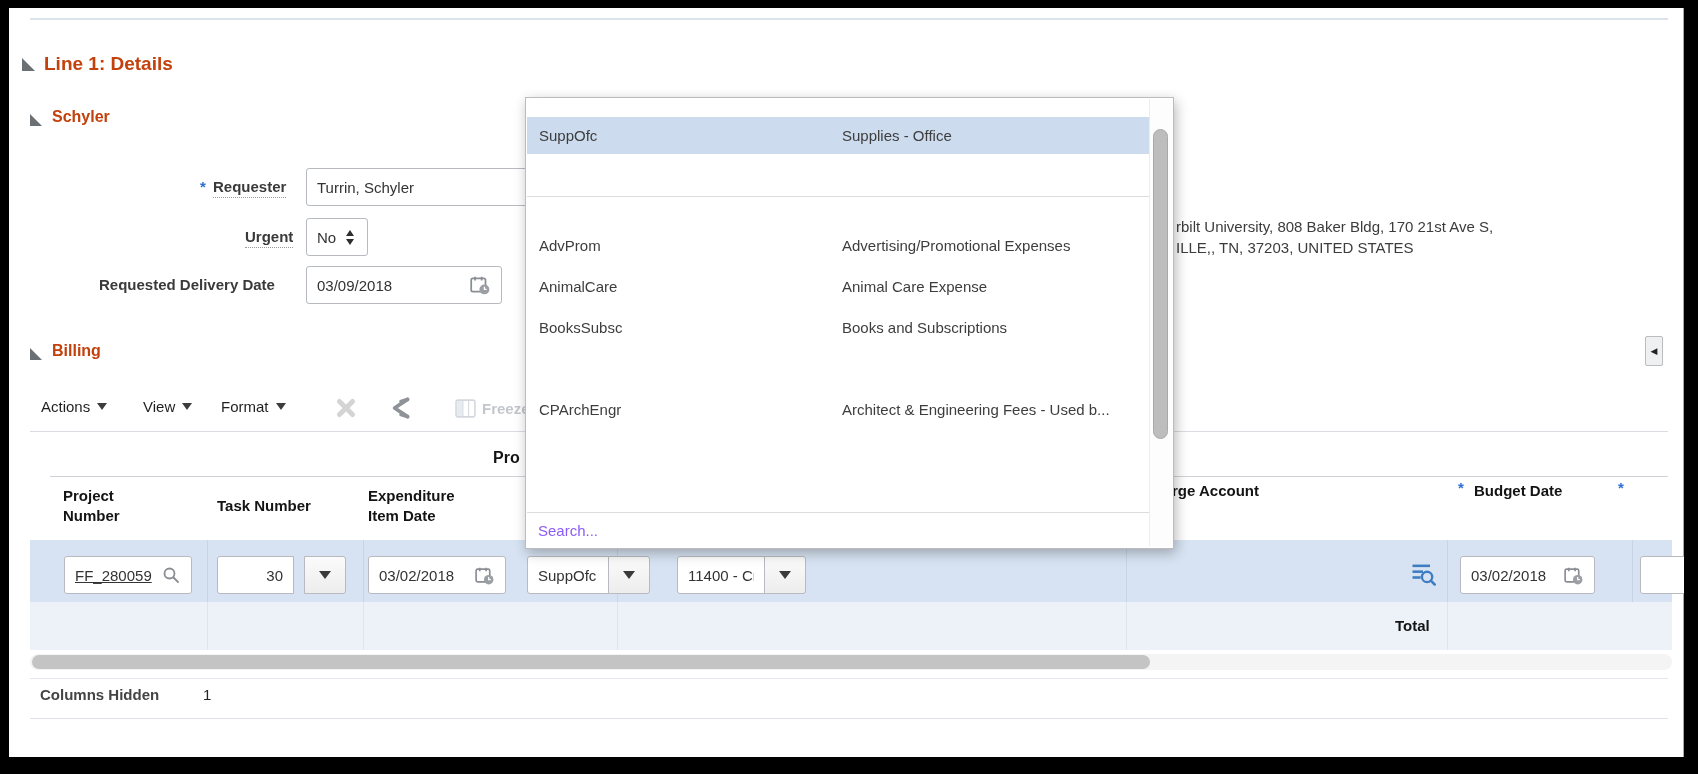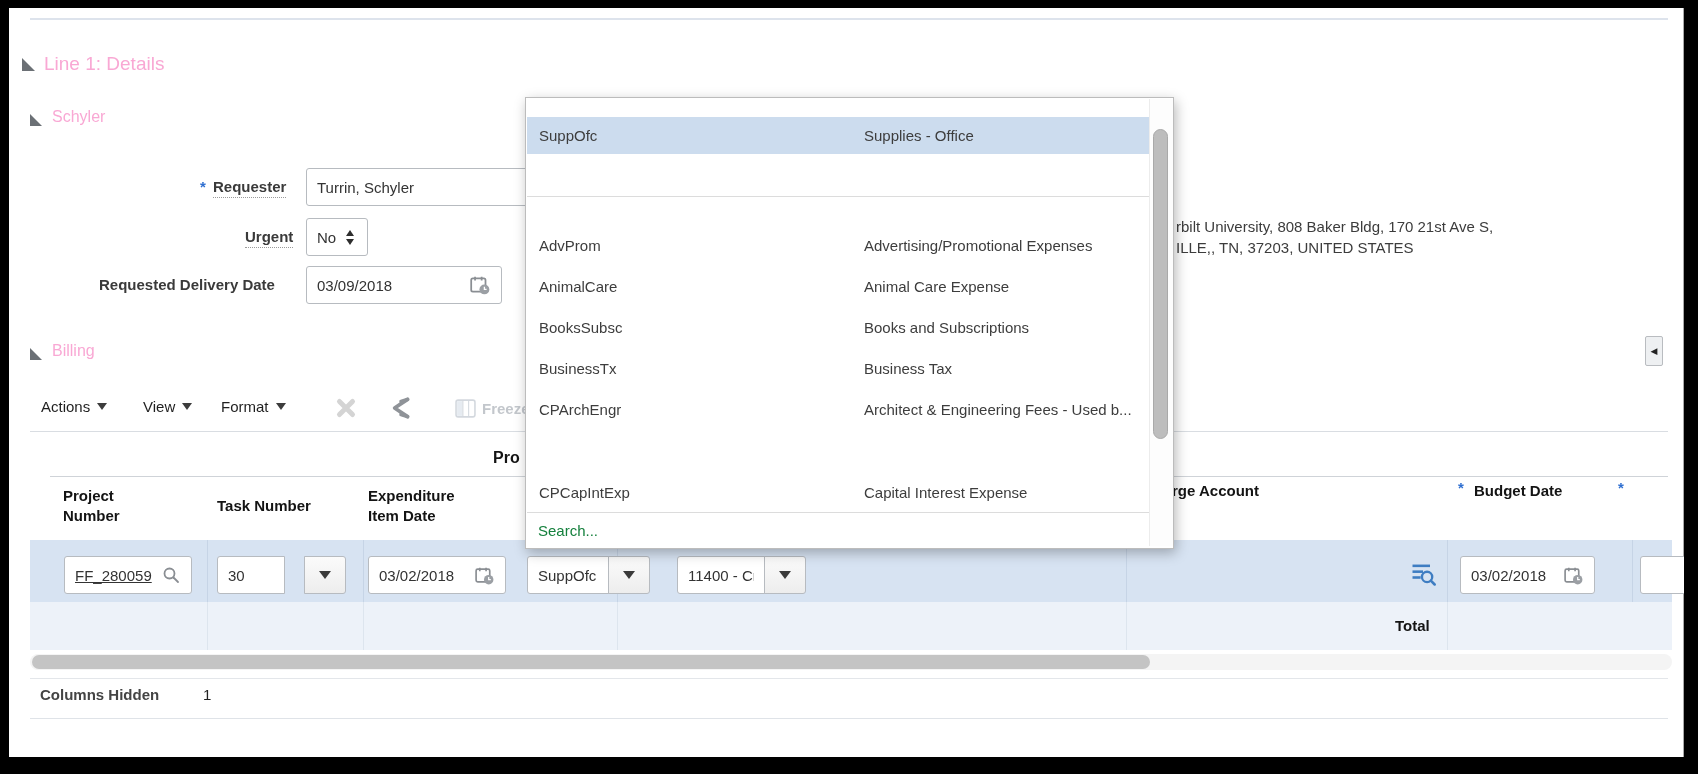--- a/index.html
+++ b/index.html
@@ -2,43 +2,43 @@
 <html><head>
 <meta charset="utf-8">
 <style>
   html,body{margin:0;padding:0;background:#222;}
   #stage{position:relative;width:1698px;height:774px;background:#000;font-family:"Liberation Sans",sans-serif;overflow:hidden;}
   .abs{position:absolute;}
   #panel{left:8px;top:7px;width:1674px;height:749px;background:#fff;border:1px solid #a9a9a9;}
   .frame{background:#000;z-index:90;}
   .hline{height:1px;background:#d9dde2;}
   .sec-tri{width:13px;height:13px;background:#6b7075;clip-path:polygon(0 0,0 100%,100% 100%);}
-  .sec-title{font-weight:normal;color:#f9a8d4;}
+  .sec-title{font-weight:bold;color:#c2410c;}
   .lbl{font-weight:bold;font-size:15px;color:#3a3a3a;white-space:nowrap;}
   .dotted{border-bottom:1px dotted #9a9a9a;padding-bottom:2px;}
   .req{color:#2f6fd0;font-weight:bold;font-size:15px;}
   .inp{background:#fff;border:1px solid #b7bbc0;border-radius:3px;font-size:15px;color:#333;
        display:flex;align-items:center;padding:0 10px;box-sizing:border-box;height:38px;
        overflow:hidden;white-space:nowrap;}
   .inp .grow{flex:1;overflow:hidden;}
   .ddbtn{width:42px;height:38px;background:linear-gradient(#fbfbfb,#ededed);border:1px solid #b7bbc0;
         border-radius:3px;display:flex;align-items:center;justify-content:center;box-sizing:border-box;}
   .tri-dn{width:0;height:0;border-left:6px solid transparent;border-right:6px solid transparent;border-top:8px solid #3a3a3a;}
   .menu{display:flex;align-items:center;gap:7px;font-size:15px;color:#1f1f1f;cursor:default;}
   .menu .tri{width:0;height:0;border-left:5px solid transparent;border-right:5px solid transparent;border-top:7px solid #3c3c3c;}
   .hdr{font-weight:bold;font-size:15px;color:#141414;line-height:20px;}
   .sel-row{background:#d7e3f2;}
   .vsep{width:1px;background:#c6d4e6;}
   .vsep2{width:1px;background:#dde5ee;}
   .total-row{background:#edf2f9;}
   .ddpanel{background:#fff;border:1px solid #bcbcbc;box-shadow:2px 4px 12px rgba(0,0,0,0.28);z-index:50;}
   .dditem{font-size:15px;color:#3d3d3d;display:flex;align-items:center;}
   .ddcode{position:absolute;left:12px;}
-  .dddesc{position:absolute;left:315px;white-space:nowrap;overflow:hidden;max-width:300px;margin-left:22px;}
-  .link{color:#15803d;font-size:15px;}
+  .dddesc{position:absolute;left:315px;white-space:nowrap;overflow:hidden;max-width:300px;}
+  .link{color:#8b5cf6;font-size:15px;}
   .spin{display:flex;flex-direction:column;gap:3px;margin-left:10px;}
   .spin .u{width:0;height:0;border-left:4px solid transparent;border-right:4px solid transparent;border-bottom:6px solid #2e2e2e;}
   .spin .d{width:0;height:0;border-left:4px solid transparent;border-right:4px solid transparent;border-top:6px solid #2e2e2e;}
   .addr{font-size:15px;color:#3c3c3c;white-space:nowrap;}
   .scroll-thumb{background:#c4c4c4;border-radius:8px;}
 </style>
 </head>
 <body>
 
 <div id="stage">
@@ -135,21 +135,21 @@
   <div class="abs vsep" style="left:1632px;top:540px;height:62px;"></div>
 
   <div class="abs inp" style="left:64px;top:556px;width:128px;text-decoration:underline;">
     <span class="grow">FF_280059</span>
     <svg width="20" height="20" viewBox="0 0 20 20">
         <circle cx="8.5" cy="8.5" r="5" fill="none" stroke="#8a8e93" stroke-width="1.8"></circle>
         <line x1="12.5" y1="12.5" x2="17" y2="17" stroke="#8a8e93" stroke-width="1.8" stroke-linecap="round"></line>
       </svg>
   </div>
 
-  <div class="abs inp" style="left:217px;top:556px;width:68px;border-top-right-radius:0;border-bottom-right-radius:0;">
+  <div class="abs inp" style="left:217px;top:556px;width:77px;border-top-right-radius:0;border-bottom-right-radius:0;text-align:right;">
     <span class="grow">30</span>
   </div>
   <div class="abs ddbtn" style="left:304px;top:556px;border-top-left-radius:0;border-bottom-left-radius:0;">
       <span class="tri-dn"></span>
     </div>
 
   <div class="abs inp" style="left:368px;top:556px;width:138px;">
     <span class="grow">03/02/2018</span>
     <svg width="21" height="21" viewBox="0 0 20 20">
         <rect x="2" y="4" width="13" height="12" rx="1.5" fill="none" stroke="#8a8e93" stroke-width="1.6"></rect>
@@ -229,31 +229,23 @@
       <span class="dddesc">Advertising/Promotional Expenses</span>
     </div>
     <div class="abs dditem" style="left:1px;top:168px;width:622px;height:40px;">
       <span class="ddcode">AnimalCare</span>
       <span class="dddesc">Animal Care Expense</span>
     </div>
     <div class="abs dditem" style="left:1px;top:209px;width:622px;height:40px;">
       <span class="ddcode">BooksSubsc</span>
       <span class="dddesc">Books and Subscriptions</span>
     </div>
-    <div class="abs dditem" style="left:1px;top:250px;width:622px;height:40px;">
-      <span class="ddcode">BusinessTx</span>
-      <span class="dddesc">Business Tax</span>
-    </div>
     <div class="abs dditem" style="left:1px;top:291px;width:622px;height:40px;">
       <span class="ddcode">CPArchEngr</span>
       <span class="dddesc">Architect &amp; Engineering Fees - Used b...</span>
-    </div>
-    <div class="abs dditem" style="left:1px;top:374px;width:622px;height:40px;">
-      <span class="ddcode">CPCapIntExp</span>
-      <span class="dddesc">Capital Interest Expense</span>
     </div>
 
     <div class="abs hline" style="left:1px;top:414px;width:622px;background:#dcdcdc;"></div>
     <div class="abs link" style="left:12px;top:424px;">Search...</div>
 
     <div class="abs" style="left:623px;top:1px;width:23px;height:447px;background:#fdfdfd;border-left:1px solid #ececec;"></div>
     <div class="abs" style="left:627px;top:31px;width:15px;height:310px;background:#bdbdbd;border:1px solid #a9a9a9;border-radius:8px;box-sizing:border-box;"></div>
   </div>
 
   <div class="abs frame" style="left:0;top:0;width:1698px;height:8px;"></div>

